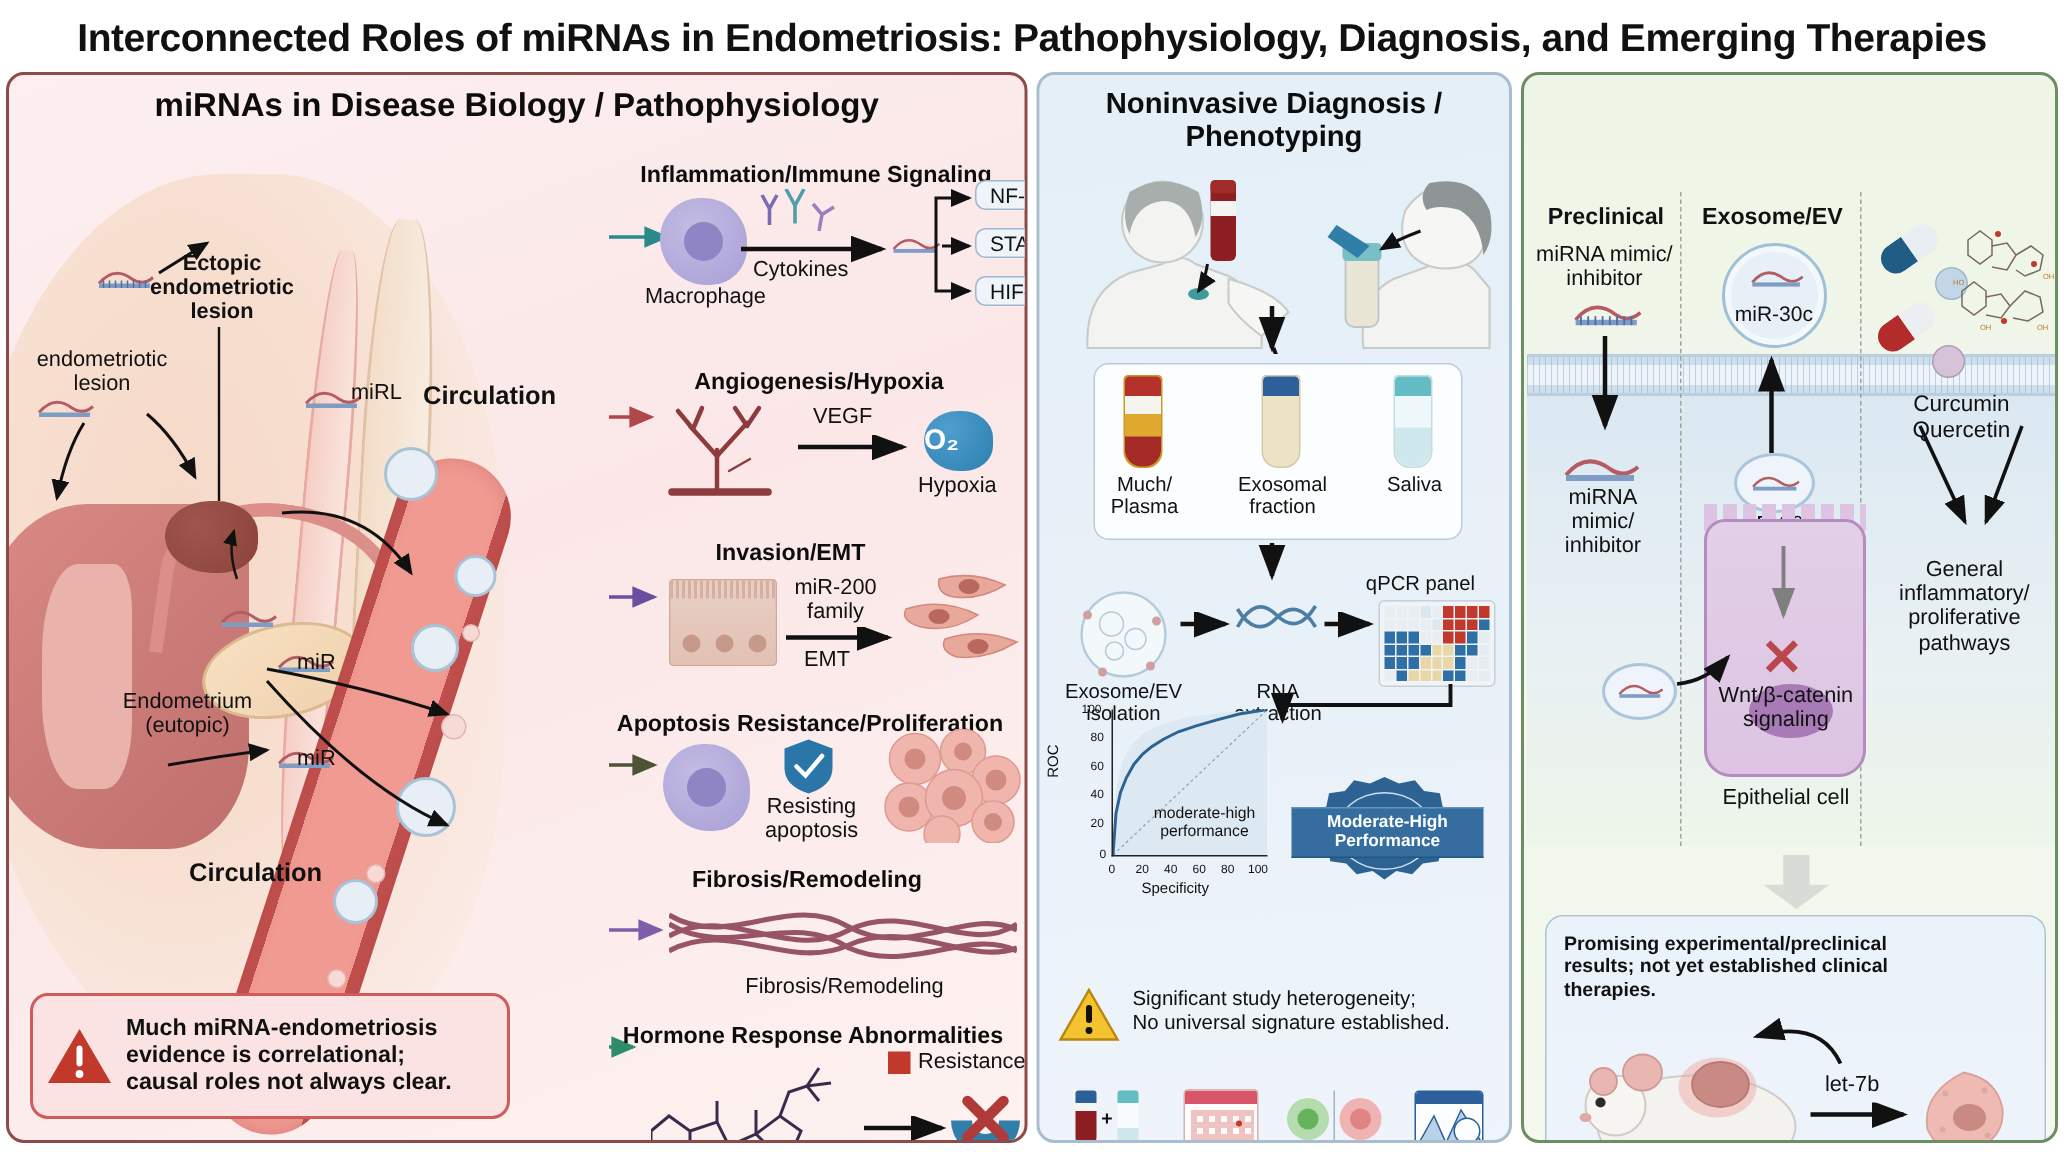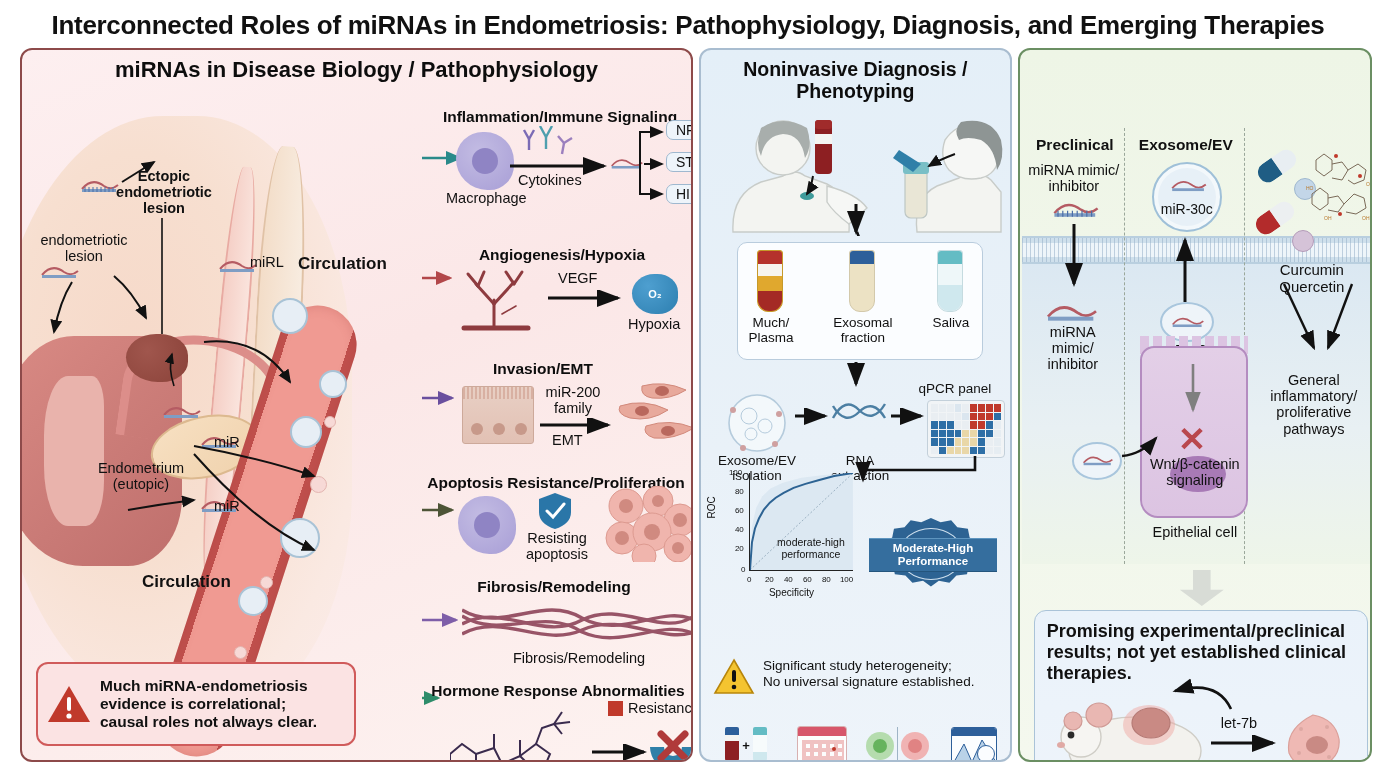--- a/index.html
+++ b/index.html
@@ -20,21 +20,21 @@
     height: 46px;
     line-height: 38px;
     white-space: nowrap;
   }
   .panels {
     position: absolute;
     top: 48px; left: 0;
     width: 1376px; height: 718px;
     display: flex;
     gap: 6px;
-    padding: 0 4px 4px 20px;
+    padding: 0 4px 4px 4px;
   }
   .panel {
     position: relative;
     border-radius: 12px;
     overflow: hidden;
   }
   .panel-title {
     text-align: center;
     font-weight: bold;
     color: #0d0d0d;
@@ -264,21 +264,21 @@
     position: absolute; left: 160px; top: 520px; width: 44px; height: 36px;
     background: #d8dcd6;
     clip-path: polygon(30% 0%, 70% 0%, 70% 55%, 100% 55%, 50% 100%, 0% 55%, 30% 55%);
   }
   .promise-box {
     position: absolute; left: 14px; top: 560px; width: 334px; height: 196px;
     border: 1.6px solid #aac3d8; border-radius: 12px;
     background: linear-gradient(180deg,#eaf2fa,#eef4fa);
     padding: 10px 12px;
   }
-  .promise-text { font-weight: bold; font-size: 18px; line-height: 1.18; color: #111; }
+  .promise-text { font-weight: bold; font-size: 13px; line-height: 1.18; color: #111; }
 
   .pill { position: absolute; width: 42px; height: 20px; border-radius: 11px; transform: rotate(-35deg); overflow: hidden; }
   .pill .h1, .pill .h2 { position: absolute; top:0; width: 50%; height: 100%; }
   .pill .h1 { left: 0; } .pill .h2 { right: 0; }
   .tablet { position: absolute; width: 22px; height: 22px; border-radius: 50%; }
 
   .arrow-svg { position: absolute; left: 0; top: 0; pointer-events: none; }
 </style>
 </head>
 <body>
@@ -480,21 +480,21 @@
       </svg>
       <div class="lbl" style="left:136px;top:172px;">VEGF</div>
       <svg style="position:absolute;left:124px;top:192px;" width="84" height="20">
         <defs>
             <marker id="ahB4" markerWidth="8" markerHeight="8" refX="7" refY="3" orient="auto">
               <path d="M0,0 L8,3 L0,6 z" fill="#111"></path>
             </marker>
           </defs>
         <line x1="2" y1="8" x2="72" y2="8" stroke="#111" stroke-width="3" marker-end="url(#ahB4)"></line>
       </svg>
-      <div style="position:absolute;left:210px;top:176px;width:46px;height:40px;background:radial-gradient(circle at 35% 30%,#4e9fd0,#2d7fb0);border-radius:52% 48% 45% 55%;display:flex;align-items:center;justify-content:center;color:#fff;font-weight:bold;font-size:11px;">
+      <div style="position:absolute;left:210px;top:176px;width:46px;height:40px;background:radial-gradient(circle at 35% 30%,#4e9fd0,#2d7fb0);border-radius:52% 48% 45% 55%;display:flex;align-items:center;color:#fff;font-weight:bold;font-size:19px;">
         <span>O₂</span>
       </div>
       <div class="lbl" style="left:206px;top:218px;">Hypoxia</div>
 
       <div style="position:absolute;left:6px;top:262px;width:230px;">
         <div class="row-title">Invasion/EMT</div>
       </div>
       <div style="position:absolute;left:40px;top:288px;width:72px;height:58px;background:linear-gradient(180deg,#e8cfc4,#e2c1b4);border:1px solid #cda99a;border-radius:3px;">
         <div style="position:absolute;left:0;top:0;width:100%;height:12px;background:repeating-linear-gradient(90deg,#d8b0a2 0 2px,transparent 2px 4px);"></div>
         <div style="position:absolute;left:8px;top:36px;width:12px;height:12px;border-radius:50%;background:#c7998a;"></div>

